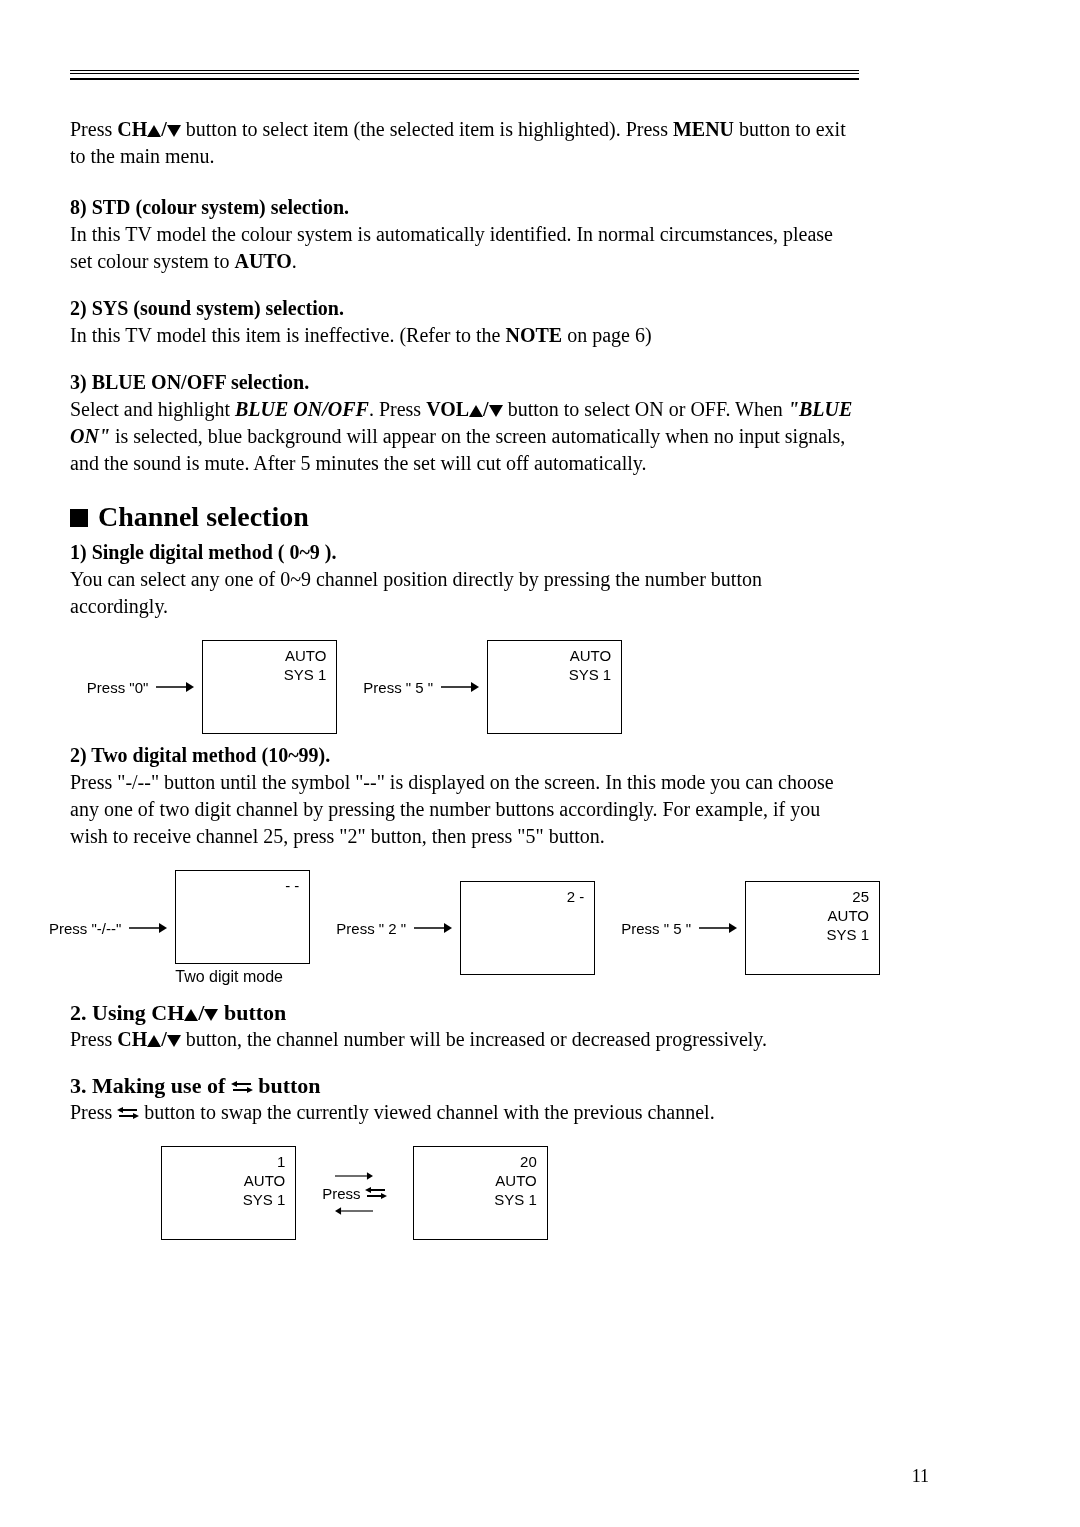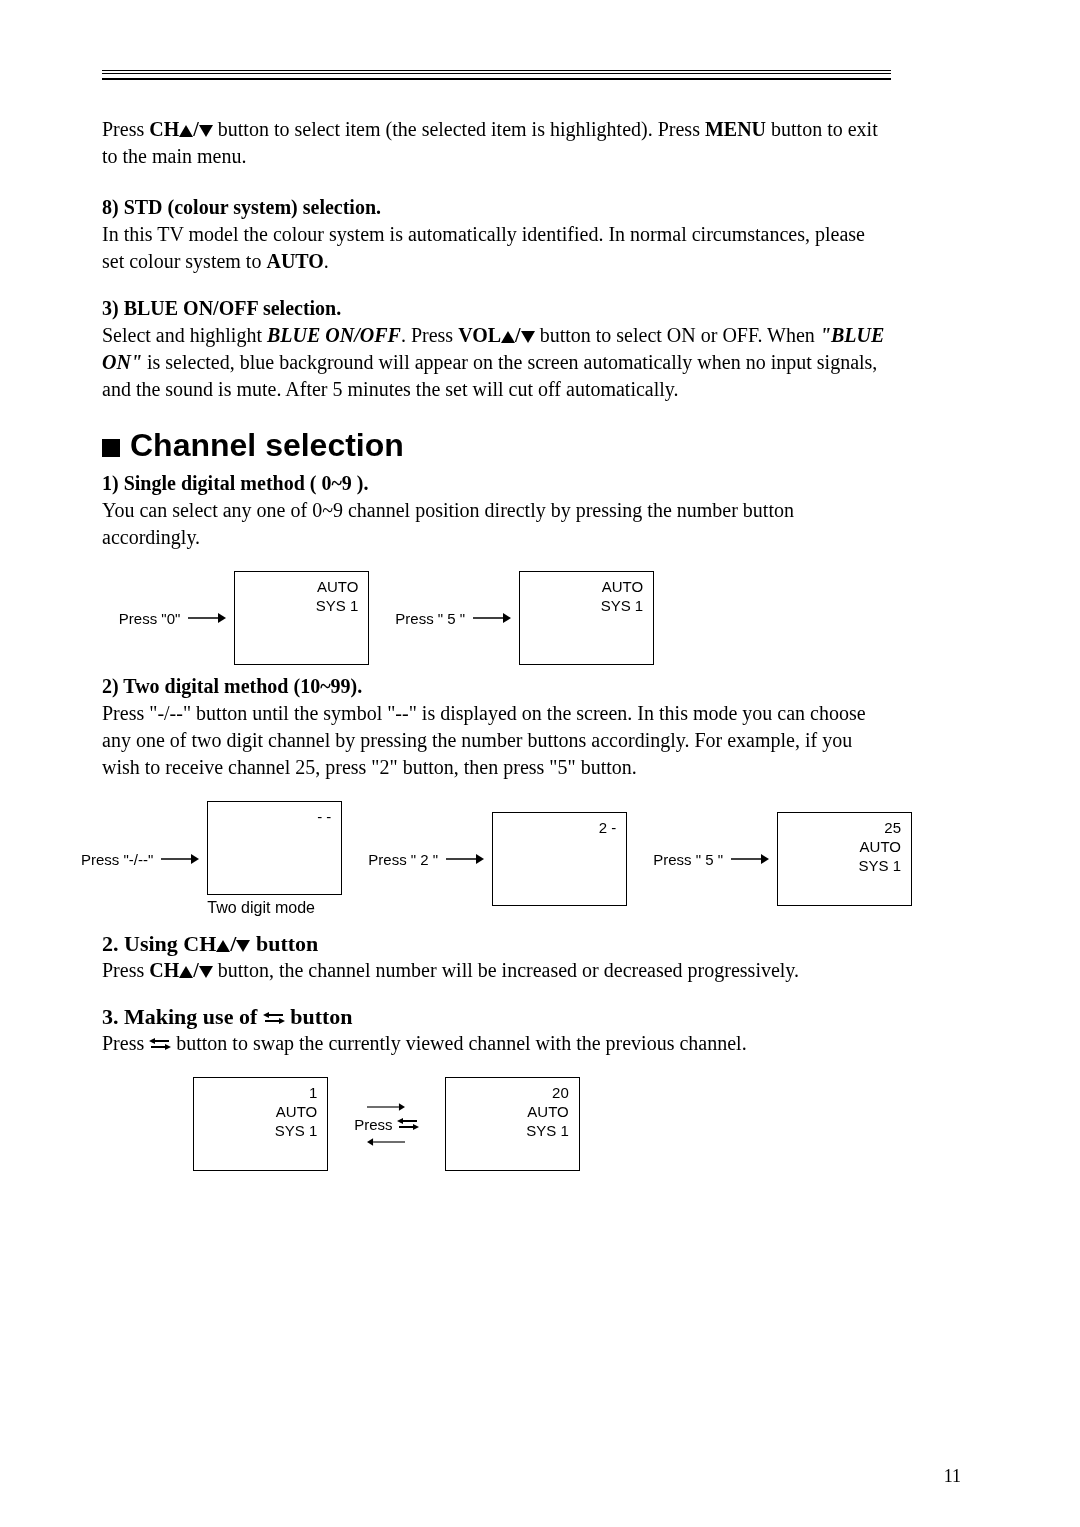--- a/index.html
+++ b/index.html
@@ -9,43 +9,42 @@
     font-family: "Times New Roman", Times, serif;
     font-size: 20px;
     color: #000;
   }
   .page {
     width: 929px;
     min-height: 1527px;
     box-sizing: border-box;
     padding: 70px 70px 40px 70px;
     position: relative;
-    margin-left: 32px;
   }
   .hr-double {
     border: 0;
     border-top: 4px double #000;
     border-bottom: 2px solid #000;
     height: 4px;
     margin: 0 0 36px 0;
   }
   .intro {
     margin-bottom: 24px;
     line-height: 1.35;
   }
   .section-block {
     margin-bottom: 20px;
     line-height: 1.35;
   }
   .b { font-weight: bold; }
   .bi { font-weight: bold; font-style: italic; }
   .section-title {
-    font-family: Liberation Sans, sans-serif;
+    font-family: Liberation Serif, serif;
     font-weight: bold;
-    font-size: 32px;
+    font-size: 28px;
     margin: 24px 0 6px 0;
   }
   .black-square {
     display: inline-block;
     width: 18px; height: 18px;
     background: #000;
     vertical-align: -1px;
     margin-right: 10px;
   }
   .subhead {
@@ -127,20 +126,24 @@
 
   <div class="intro">
     <span>Press </span><span class="b">CH</span><span class="tri-up"></span><span class="b">/</span><span class="tri-down"></span><span>  button  to select item (the selected item is highlighted). Press </span><span class="b">MENU</span><span> button to exit to the main menu.</span>
   </div>
 
   <div class="section-block">
     <div class="b">8) STD (colour system) selection.</div>
     <span>In this TV model the colour system is automatically identified. In normal circumstances, please set colour system to </span><span class="b">AUTO</span><span>.</span>
   </div>
 
+  <div class="section-block">
+    <div class="b">2) SYS (sound system) selection.</div>
+    <span>In this TV model this item is ineffective. (Refer to the </span><span class="b">NOTE</span><span> on page 6)</span>
+  </div>
 
   <div class="section-block">
     <div class="b">3) BLUE ON/OFF selection.</div>
     <span>Select and highlight </span><span class="bi">BLUE ON/OFF</span><span>. Press </span><span class="b">VOL</span><span class="tri-up"></span><span class="b">/</span><span class="tri-down"></span><span> button to select ON or OFF. When </span><span class="bi">"BLUE ON"</span><span> is selected, blue background will appear on the screen automatically when no input signals, and the sound is mute. After 5 minutes the set will cut off automatically.</span>
   </div>
 
   <div class="section-title">
     <span class="black-square"></span><span>Channel selection</span>
   </div>
 

